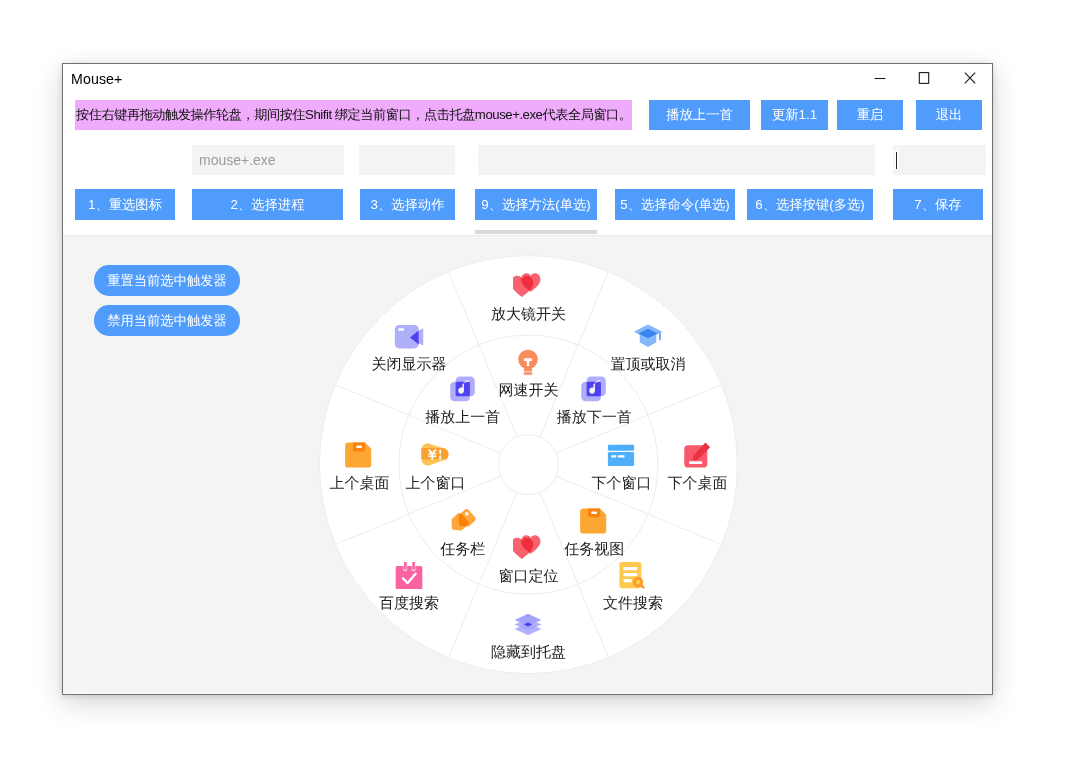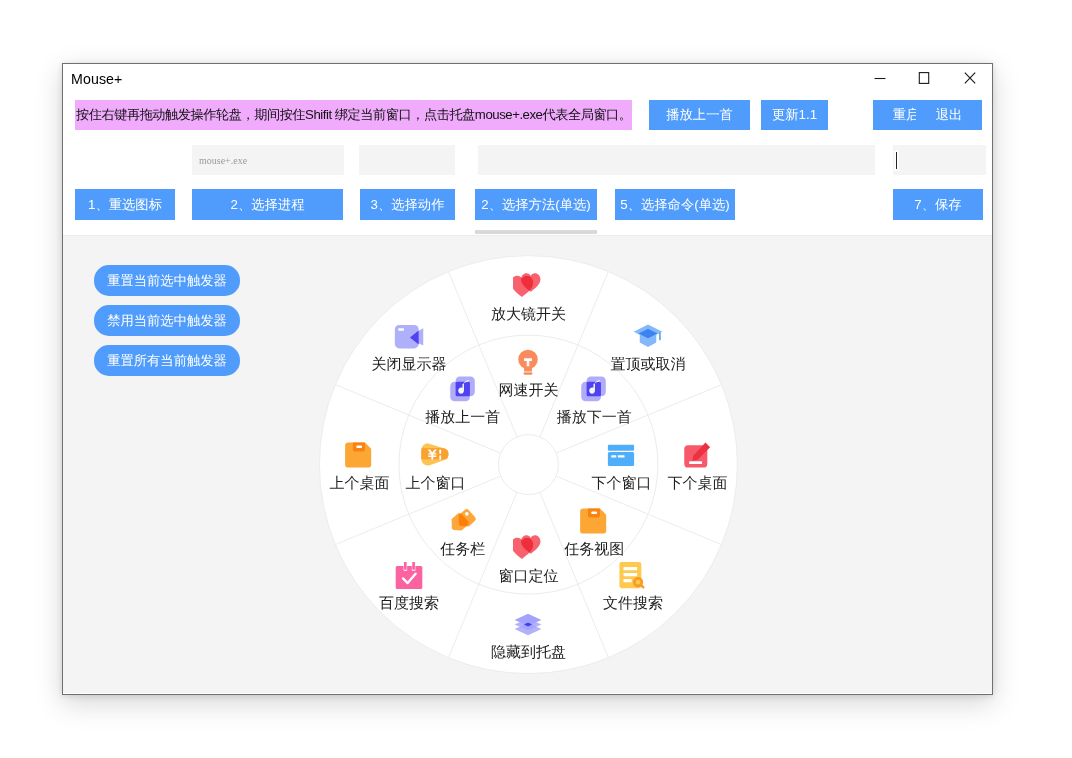--- a/index.html
+++ b/index.html
@@ -21,21 +21,21 @@
   .inforow{position:absolute;left:12px;top:36px;width:908px;height:30px;}
   .infobox{position:absolute;left:0;top:0;width:557px;height:30px;background:#f0abfc;
            display:flex;align-items:center;box-sizing:border-box;padding-left:1px;}
   .infobox span{font-size:13.2px;letter-spacing:-0.46px;color:#111;white-space:nowrap;}
   .tbtn{position:absolute;top:0;height:30px;background:#4f9cfc;color:#fff;font-size:13.3px;
         display:flex;align-items:center;justify-content:center;cursor:pointer;}
 
   
   .fieldrow{position:absolute;left:13px;top:81px;width:906px;height:30px;}
   .field{position:absolute;top:0;height:30px;background:#f4f4f4;box-sizing:border-box;
-         display:flex;align-items:center;padding-left:7px;font-size:10px;color:#9a9a9a;font-family:Liberation Serif, serif;}
+         display:flex;align-items:center;padding-left:7px;font-size:14px;color:#9a9a9a;}
   .caret{width:1.3px;height:17px;background:#242424;margin-left:-4px;box-shadow:0 0 0 1.6px #fff;}
 
   
   .steprow{position:absolute;left:12px;top:125px;width:906px;height:45px;}
   .step{position:absolute;top:0;height:31px;background:#4f9cfc;color:#fff;font-size:13.3px;
         display:flex;align-items:center;justify-content:center;cursor:pointer;}
   .stepmark{position:absolute;height:4px;background:#d9d9d9;}
 
   
   .panel{position:absolute;left:0px;top:171px;width:929px;height:458px;background:#f4f4f4;
@@ -79,47 +79,47 @@
         </span>
       </div>
     </div>
 
     <div class="inforow">
       <div class="infobox">
         <span>按住右键再拖动触发操作轮盘，期间按住Shifit 绑定当前窗口，点击托盘mouse+.exe代表全局窗口。</span>
       </div>
       <div class="tbtn" style="left:574px;width:101px">播放上一首</div>
       <div class="tbtn" style="left:686px;width:67px">更新1.1</div>
-      <div class="tbtn" style="left:798px;width:66px">重启</div>
+      <div class="tbtn" style="left:762px;width:66px">重启</div>
       <div class="tbtn" style="left:841px;width:66px">退出</div>
     </div>
 
     <div class="fieldrow">
       <div class="field" style="left:116px;width:152px">mouse+.exe</div>
       <div class="field" style="left:283px;width:96px"></div>
       <div class="field" style="left:402px;width:397px"></div>
       <div class="field" style="left:817px;width:93px">
           <span class="caret"></span>
         </div>
     </div>
 
     <div class="steprow">
       <div class="step" style="left:0px;width:100px">1、重选图标</div>
       <div class="step" style="left:117px;width:151px">2、选择进程</div>
       <div class="step" style="left:285px;width:95px">3、选择动作</div>
-      <div class="step" style="left:400px;width:122px">2、选择方法(单选)</div>
+      <div class="step" style="left:400px;width:122px">9、选择方法(单选)</div>
       <div class="step" style="left:540px;width:120px">5、选择命令(单选)</div>
+      <div class="step" style="left:672px;width:126px">6、选择按键(多选)</div>
       <div class="step" style="left:818px;width:90px">7、保存</div>
       <div class="stepmark" style="left:400px;top:41px;width:122px"></div>
     </div>
 
     <div class="panel">
       <div class="sidebtn" style="top:29px">重置当前选中触发器</div>
       <div class="sidebtn" style="top:69px">禁用当前选中触发器</div>
-      <div class="sidebtn" style="top:109px">重置所有当前触发器</div>
 
       <div class="wheel">
         <svg id="wheelsvg" width="929" height="458" viewBox="0 0 929 458">
             <circle cx="465.4" cy="228.6" r="209" fill="#ffffff" stroke="#ececec" stroke-width="1"></circle>
             <circle cx="465.4" cy="228.6" r="129.5" fill="none" stroke="#ececec" stroke-width="1"></circle>
             <circle cx="465.4" cy="228.6" r="30" fill="none" stroke="#ececec" stroke-width="1"></circle>
             <line x1="476.88050297095265" y1="200.8836140246614" x2="545.3808373643037" y2="35.50917770514107" stroke="#ececec" stroke-width="1"></line>
             <line x1="493.1163859753386" y1="217.1194970290473" x2="658.4908222948588" y2="148.61916263569623" stroke="#ececec" stroke-width="1"></line>
             <line x1="493.1163859753386" y1="240.0805029709527" x2="658.4908222948588" y2="308.58083736430376" stroke="#ececec" stroke-width="1"></line>
             <line x1="476.88050297095265" y1="256.3163859753386" x2="545.3808373643037" y2="421.6908222948589" stroke="#ececec" stroke-width="1"></line>

